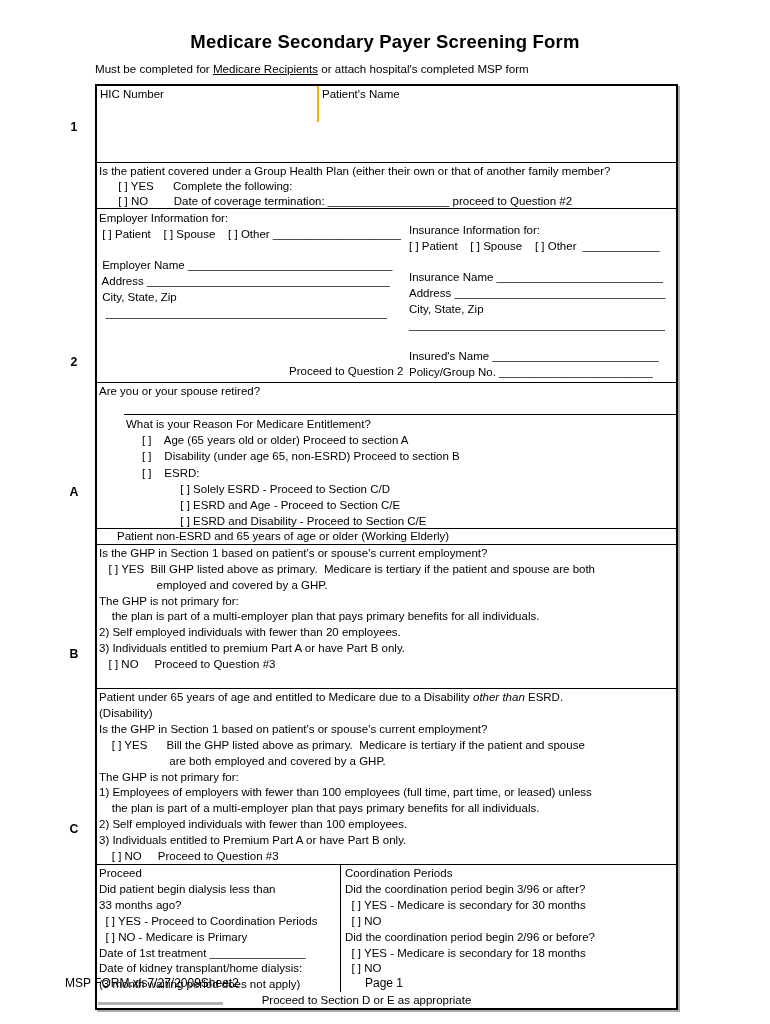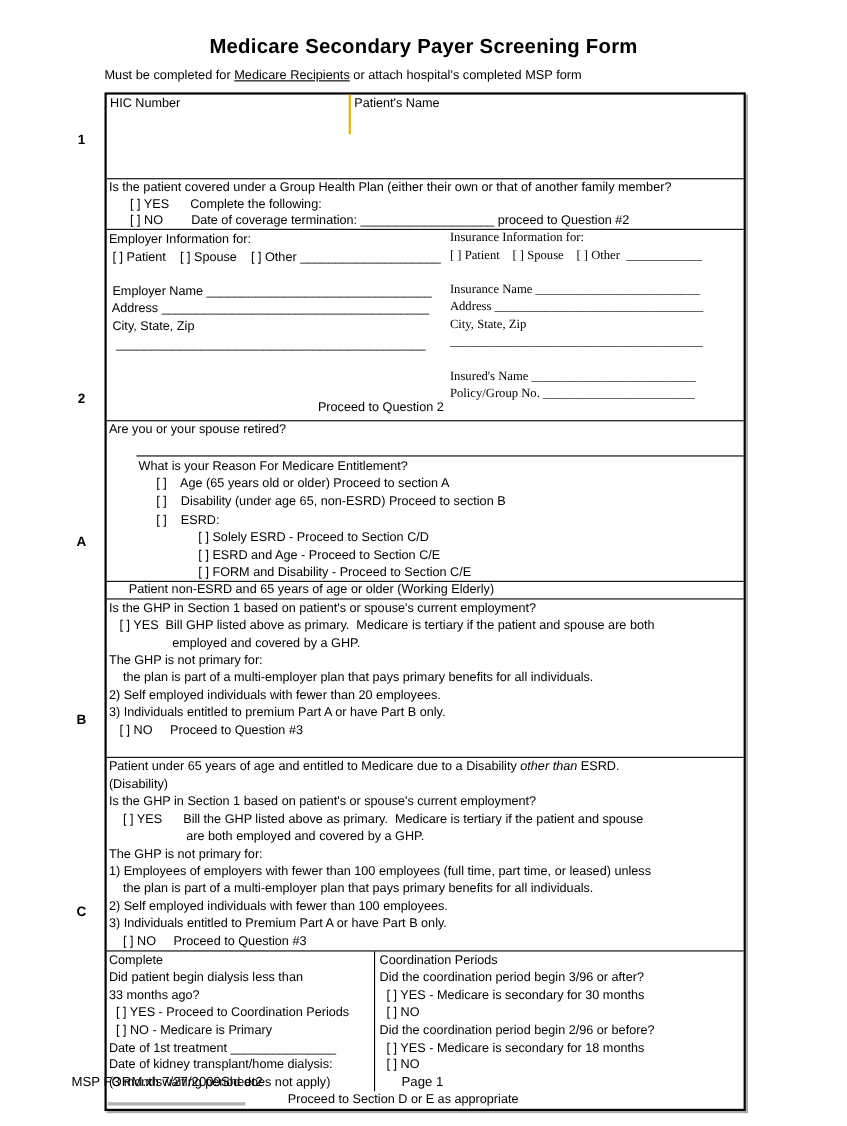--- a/index.html
+++ b/index.html
@@ -24,21 +24,21 @@
   .cell { box-sizing:border-box; padding:1px 2px; position:relative; }
   .cell + .cell { border-top:1px solid #000; }
   .line { white-space:pre; }
   
   .hdr { height:36px; display:flex; padding:0; }
   .hdr-left  { width:222px; border-right:2px solid #eab308; padding:2px 3px; box-sizing:border-box; }
   .hdr-right { flex:1; padding:2px 3px; box-sizing:border-box; }
   .q1 { height:46px; line-height:15px;margin-top:40px; }
   .emp { height:174px; line-height:15.8px; }
   .emp-left  { position:absolute; left:2px;  top:2px; }
-  .emp-right { position:absolute; left:312px; top:0;font-family:Liberation Serif, serif; }
+  .emp-right { position:absolute; left:312px; top:14px; }
   .emp-proceed { position:absolute; left:192px; bottom:2px; }
   .q2 { height:32px; line-height:15.5px; }
   .reason { height:114px; line-height:16.2px;margin-left:27px; }
   .ahdr { height:16px; line-height:13px;padding-left:20px; }
   .abody { height:144px; line-height:15.85px; }
   .bbody { height:176px; line-height:15.9px; }
   .ccell { height:144px; padding:0; }
   .c-cols { display:flex; height:127px; line-height:15.9px; }
   .c-left  { width:243px; padding:1px 2px; box-sizing:border-box; }
   .c-right { flex:1; border-left:1px solid #000; padding:1px 4px; box-sizing:border-box; }
@@ -114,21 +114,21 @@
         <div class="line">Are you or your spouse retired?</div>
       </div>
 
     <div class="cell reason">
         <div class="line">What is your Reason For Medicare Entitlement?</div>
         <div class="line">     [ ]    Age (65 years old or older) Proceed to section A</div>
         <div class="line">     [ ]    Disability (under age 65, non-ESRD) Proceed to section B</div>
         <div class="line">     [ ]    ESRD:</div>
         <div class="line">                 [ ] Solely ESRD - Proceed to Section C/D</div>
         <div class="line">                 [ ] ESRD and Age - Proceed to Section C/E</div>
-        <div class="line">                 [ ] FORM and Disability - Proceed to Section C/E</div>
+        <div class="line">                 [ ] ESRD and Disability - Proceed to Section C/E</div>
       </div>
 
     <div class="cell ahdr">
       <div class="line">Patient non-ESRD and 65 years of age or older (Working Elderly)</div>
     </div>
 
     <div class="cell abody">
         <div class="line">Is the GHP in Section 1 based on patient's or spouse's current employment?</div>
         <div class="line">   [ ] YES  Bill GHP listed above as primary.  Medicare is tertiary if the patient and spouse are both</div>
         <div class="line">                  employed and covered by a GHP.</div>
@@ -151,21 +151,21 @@
           <div class="line">    the plan is part of a multi-employer plan that pays primary benefits for all individuals.</div>
           <div class="line">2) Self employed individuals with fewer than 100 employees.</div>
           <div class="line">3) Individuals entitled to Premium Part A or have Part B only.</div>
           <div class="line">    [ ] NO     Proceed to Question #3</div>
         </div>
     </div>
 
     <div class="cell ccell">
       <div class="c-cols">
         <div class="c-left">
-            <div class="line">Complete</div>
+            <div class="line">Proceed</div>
             <div class="line">Did patient begin dialysis less than</div>
             <div class="line">33 months ago?</div>
             <div class="line">  [ ] YES - Proceed to Coordination Periods</div>
             <div class="line">  [ ] NO - Medicare is Primary</div>
             <div class="line">Date of 1st treatment _______________</div>
             <div class="line">Date of kidney transplant/home dialysis:</div>
             <div class="line">(3 month waiting period does not apply)</div>
           </div>
         <div class="c-right">
             <div class="line">Coordination Periods</div>

